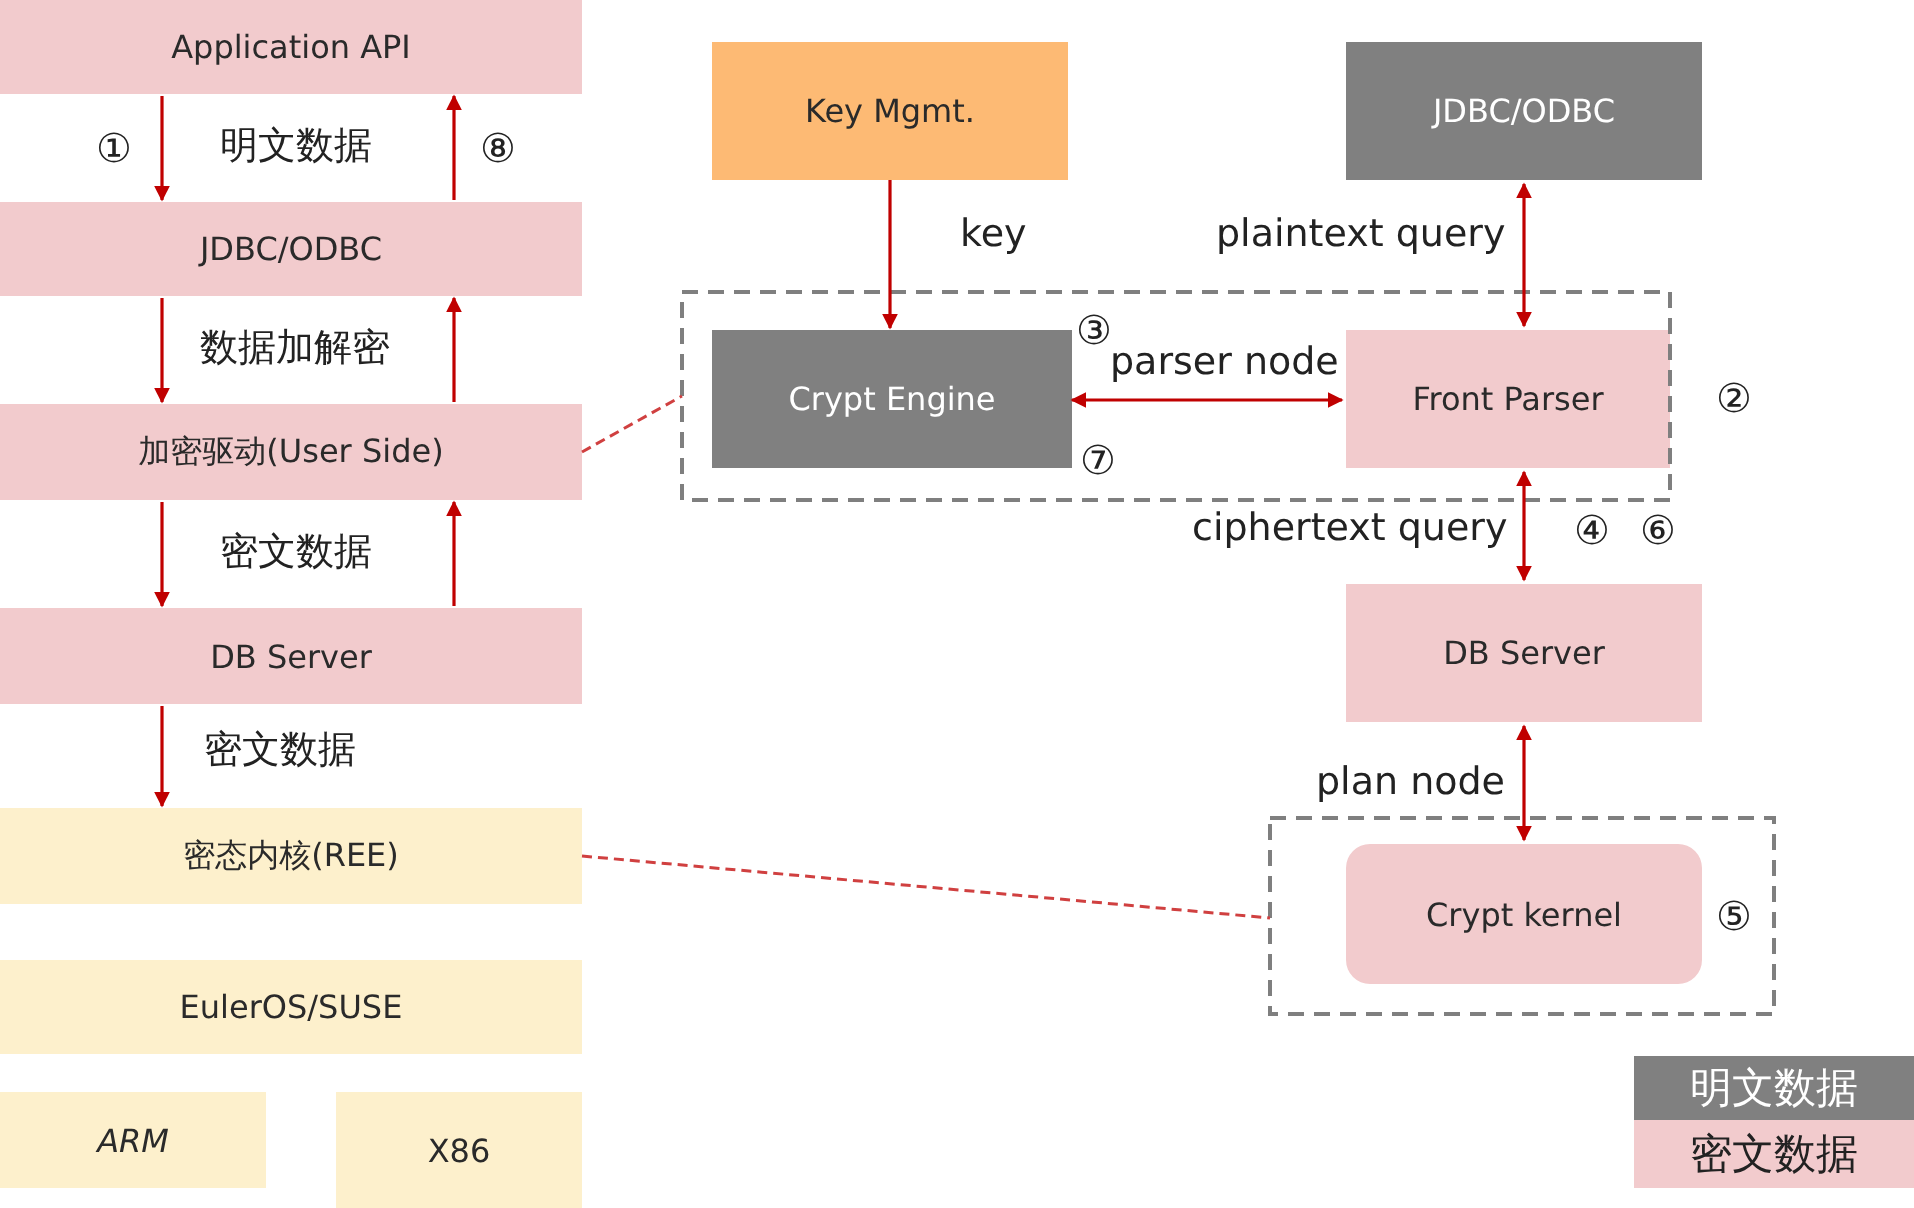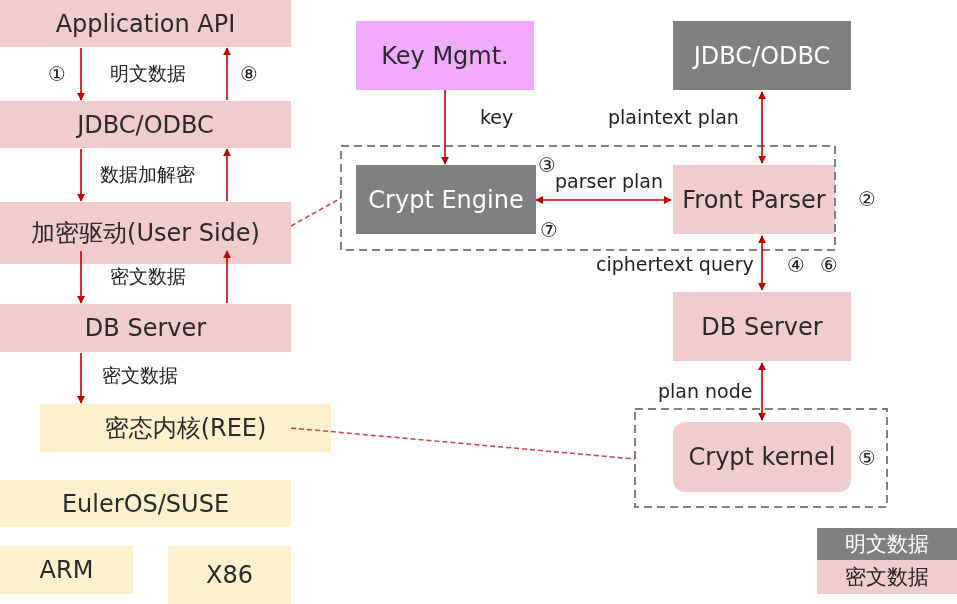--- a/index.html
+++ b/index.html
@@ -1,51 +1,51 @@
 <!DOCTYPE html>
 <html><head>
 <meta charset="utf-8">
 <style>
   html, body { margin: 0; padding: 0; background: #ffffff; }
   body { width: 957px; height: 604px; position: relative; overflow: hidden;
          font-family: "DejaVu Sans", "Liberation Sans", sans-serif; color: #222; }
   .box { position: absolute; display: flex; align-items: center; justify-content: center;
-         font-size: 24px; color: #2a2a2a; box-sizing: border-box; }
+         font-size: 16px; color: #2a2a2a; box-sizing: border-box; }
   .pink { background: #f2cbcd; }
   .yellow { background: #fdf0cc; }
-  .grey-light { background: #f0abfc; }
+  .grey-light { background: #fdba74; }
   .grey-dark { background: #808080; color: #ffffff; }
   .lbl { position: absolute; font-size: 19px; color: #222; white-space: nowrap; line-height: 1; }
   .num { position: absolute; font-size: 20px; color: #222; line-height: 1; font-family: "DejaVu Sans", sans-serif; }
   svg.overlay { position: absolute; left: 0; top: 0; pointer-events: none; }
   .legend-row { position: absolute; display: flex; align-items: center; justify-content: center;
                 font-size: 21px; box-sizing: border-box; }
 </style>
 </head>
 <body>
 
 <div class="box pink" style="left:0;top:0;width:291px;height:47px;">
     <span>Application API</span>
   </div>
 <div class="box pink" style="left:0;top:101px;width:291px;height:47px;">
     <span>JDBC/ODBC</span>
   </div>
-<div class="box pink" style="left:0;top:202px;width:291px;height:62px;">
+<div class="box pink" style="left:0;top:202px;width:291px;height:48px;">
     <span>加密驱动(User Side)</span>
   </div>
 <div class="box pink" style="left:0;top:304px;width:291px;height:48px;">
     <span>DB Server</span>
   </div>
-<div class="box yellow" style="left:0;top:404px;width:291px;height:48px;margin-left:40px;">
+<div class="box yellow" style="left:0;top:404px;width:291px;height:48px;">
     <span>密态内核(REE)</span>
   </div>
 <div class="box yellow" style="left:0;top:480px;width:291px;height:47px;">
     <span>EulerOS/SUSE</span>
   </div>
-<div class="box yellow" style="left:0;top:546px;width:133px;height:48px;">
+<div class="box yellow" style="left:0;top:546px;width:133px;height:48px;font-style:italic;">
     <span>ARM</span>
   </div>
 <div class="box yellow" style="left:168px;top:546px;width:123px;height:58px;">
     <span>X86</span>
   </div>
 
 <span class="lbl" style="left:110px;top:64px;">明文数据</span>
 <span class="lbl" style="left:100px;top:165px;">数据加解密</span>
 <span class="lbl" style="left:110px;top:267px;">密文数据</span>
 <span class="lbl" style="left:102px;top:366px;">密文数据</span>
@@ -66,22 +66,22 @@
     <span>Front Parser</span>
   </div>
 <div class="box pink" style="left:673px;top:292px;width:178px;height:69px;">
     <span>DB Server</span>
   </div>
 <div class="box pink" style="left:673px;top:422px;width:178px;height:70px;border-radius:12px;">
     <span>Crypt kernel</span>
   </div>
 
 <span class="lbl" style="left:480px;top:108px;">key</span>
-<span class="lbl" style="left:608px;top:108px;">plaintext plan</span>
-<span class="lbl" style="left:555px;top:172px;">parser plan</span>
+<span class="lbl" style="left:608px;top:108px;">plaintext query</span>
+<span class="lbl" style="left:555px;top:172px;">parser node</span>
 <span class="lbl" style="left:596px;top:255px;">ciphertext query</span>
 <span class="lbl" style="left:658px;top:382px;">plan node</span>
 
 <span class="num" style="left:538px;top:155px;">③</span>
 <span class="num" style="left:540px;top:220px;">⑦</span>
 <span class="num" style="left:858px;top:189px;">②</span>
 <span class="num" style="left:787px;top:255px;">④</span>
 <span class="num" style="left:820px;top:255px;">⑥</span>
 <span class="num" style="left:858px;top:448px;">⑤</span>
 

